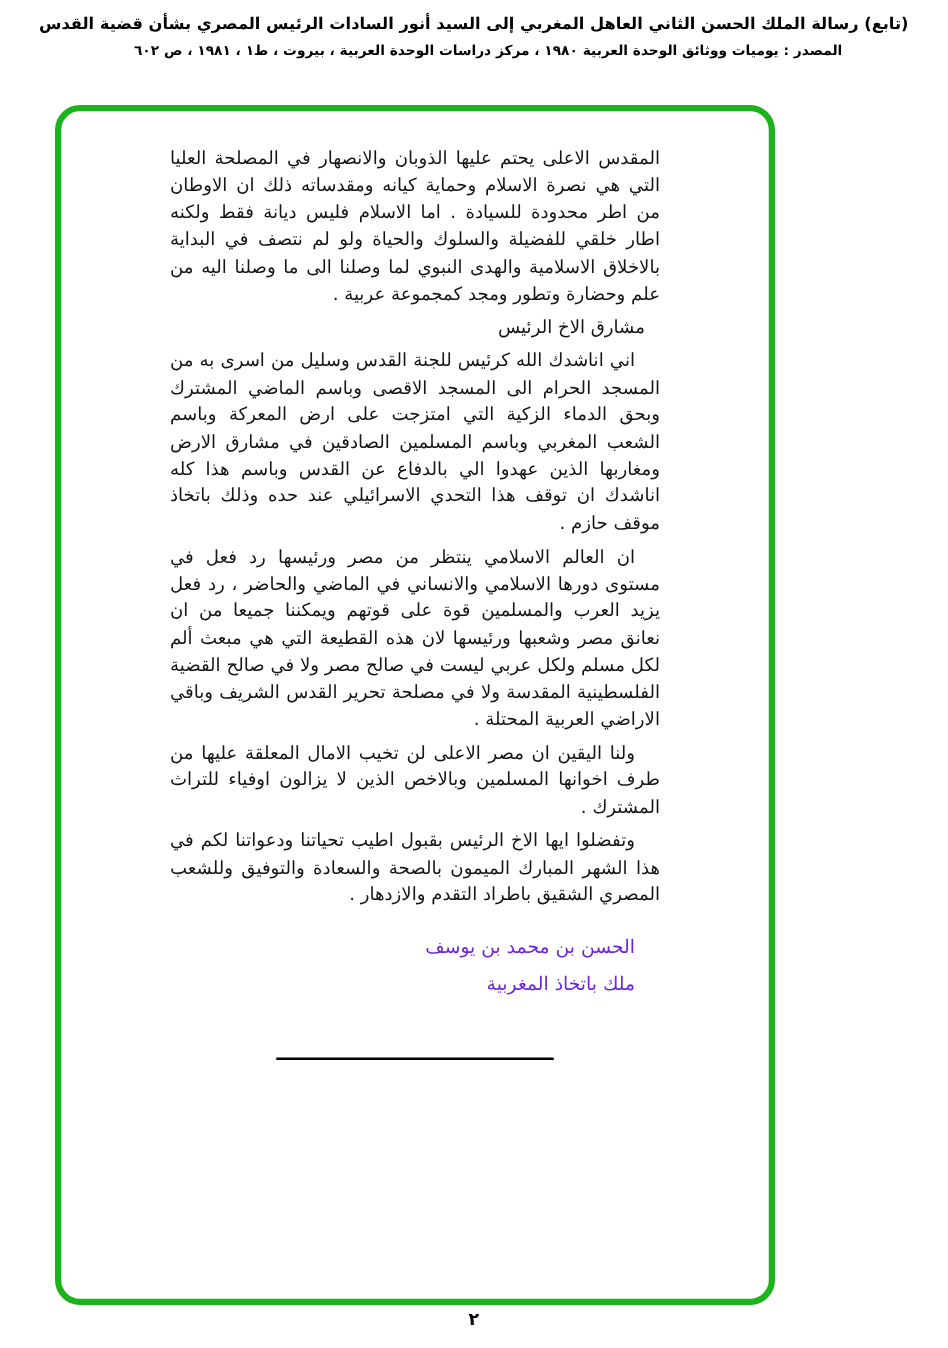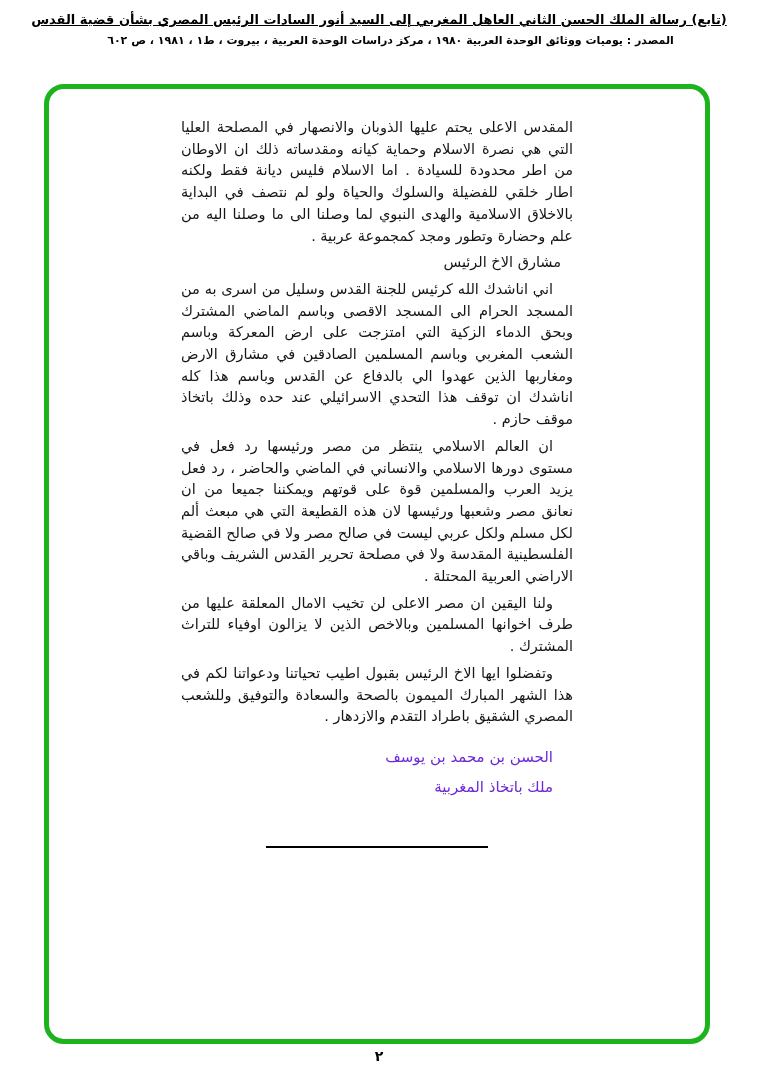--- a/index.html
+++ b/index.html
@@ -14,33 +14,32 @@
   .header{
     direction:rtl;
     text-align:center;
     padding-top:12px;
     color:#000;
   }
   .header-line1{
     font-size:13px;
     font-weight:bold;
     letter-spacing:0;
-    text-decoration:underline;
   }
   .header-line2{
     font-size:11px;
     font-weight:bold;
     margin-top:7px;
     padding-left:23px;
   }
   .frame{
     position:absolute;
     left:44px;
     top:84px;
-    width:666px;
+    width:576px;
     height:960px;
     box-sizing:border-box;
     border:5px solid #fca5a5;
     border-radius:20px;
     background:#ffffff;
   }
   .content{
     direction:rtl;
     width:392px;
     margin:28px auto 0 auto;

